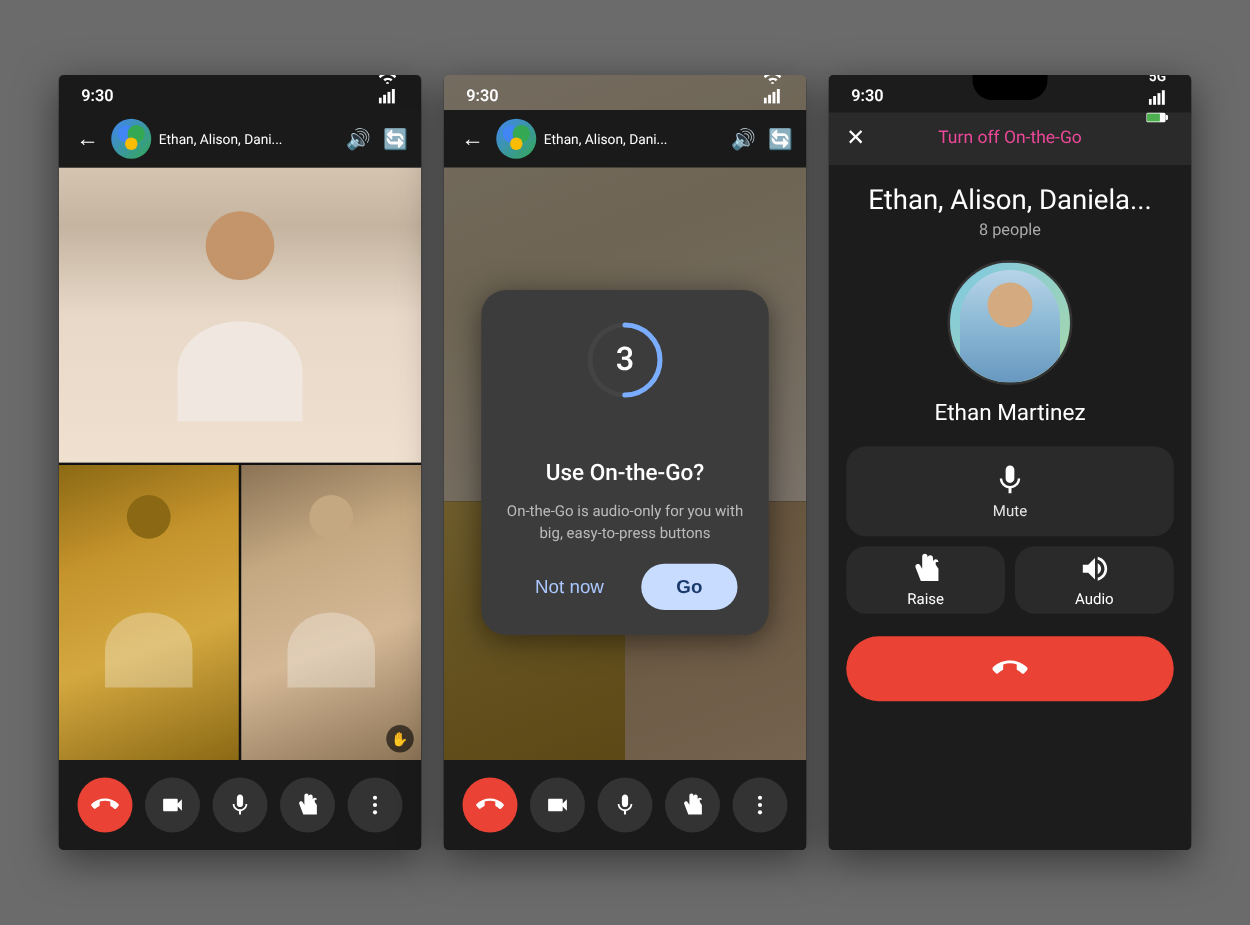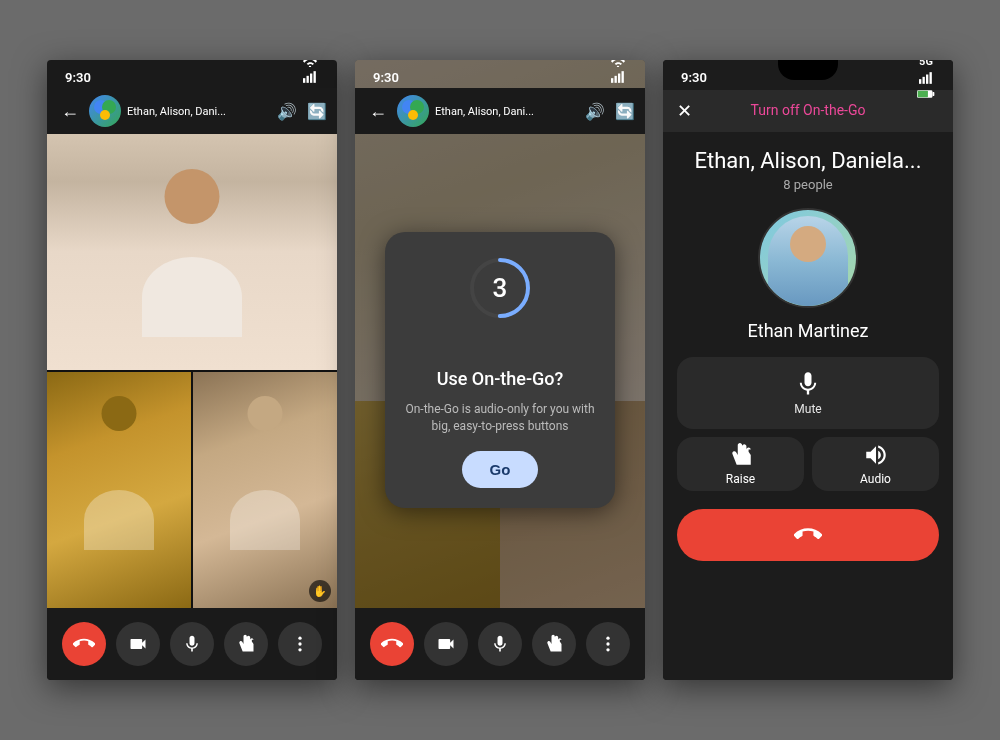--- a/index.html
+++ b/index.html
@@ -626,20 +626,21 @@
       <div class="countdown-ring">
         <svg width="64" height="64" viewBox="0 0 64 64">
           <circle cx="32" cy="32" r="28" fill="none" stroke="#444" stroke-width="4"></circle>
           <circle cx="32" cy="32" r="28" fill="none" stroke="#7aadff" stroke-width="4" stroke-dasharray="132" stroke-dashoffset="44" stroke-linecap="round" transform="rotate(-90 32 32)"></circle>
         </svg>
         <span class="countdown-number">3</span>
       </div>
       <div class="dialog-title">Use On-the-Go?</div>
       <div class="dialog-desc">On-the-Go is audio-only for you with big, easy-to-press buttons</div>
       <div class="dialog-actions">
+        <button class="btn-not-now">Not now</button>
         <button class="btn-go">Go</button>
       </div>
     </div>
   </div>
 
   <div class="call-controls" style="z-index:10;">
     <div class="ctrl-btn red">
       <svg width="22" height="22" viewBox="0 0 24 24">
           <path d="M6.6 10.8c1.4 2.8 3.8 5.1 6.6 6.6l2.2-2.2c.3-.3.7-.4 1-.2 1.1.4 2.3.6 3.6.6.6 0 1 .4 1 1V20c0 .6-.4 1-1 1-9.4 0-17-7.6-17-17 0-.6.4-1 1-1h3.5c.6 0 1 .4 1 1 0 1.3.2 2.5.6 3.6.1.3 0 .7-.2 1L6.6 10.8z" fill="white" transform="rotate(135 12 12)"></path>
         </svg>

